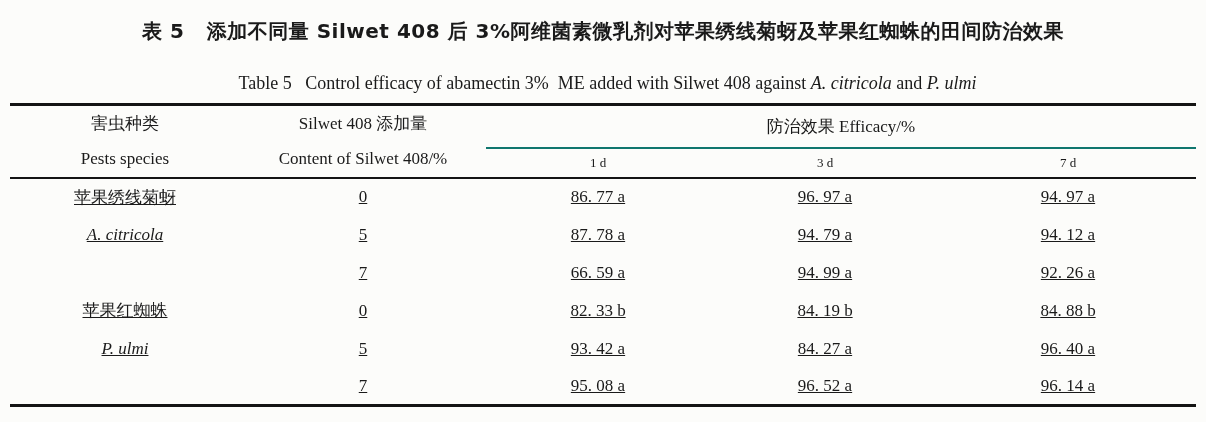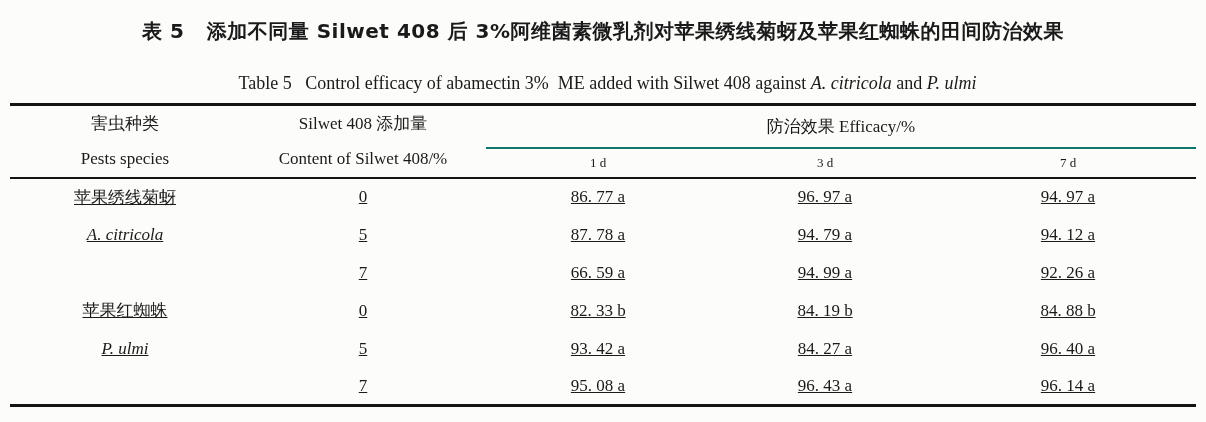--- a/index.html
+++ b/index.html
@@ -130,21 +130,21 @@
         <td class="pest-cell pest-italic">P. ulmi</td>
         <td>5</td>
         <td>93. 42 a</td>
         <td>84. 27 a</td>
         <td>96. 40 a</td>
       </tr>
       <tr>
         <td class="pest-cell"></td>
         <td>7</td>
         <td>95. 08 a</td>
-        <td>96. 43 a</td>
+        <td>96. 52 a</td>
         <td>96. 14 a</td>
       </tr>
     </tbody>
   </table>
 </div>
 
 <div class="footnote ws">
   
 </div>
 

